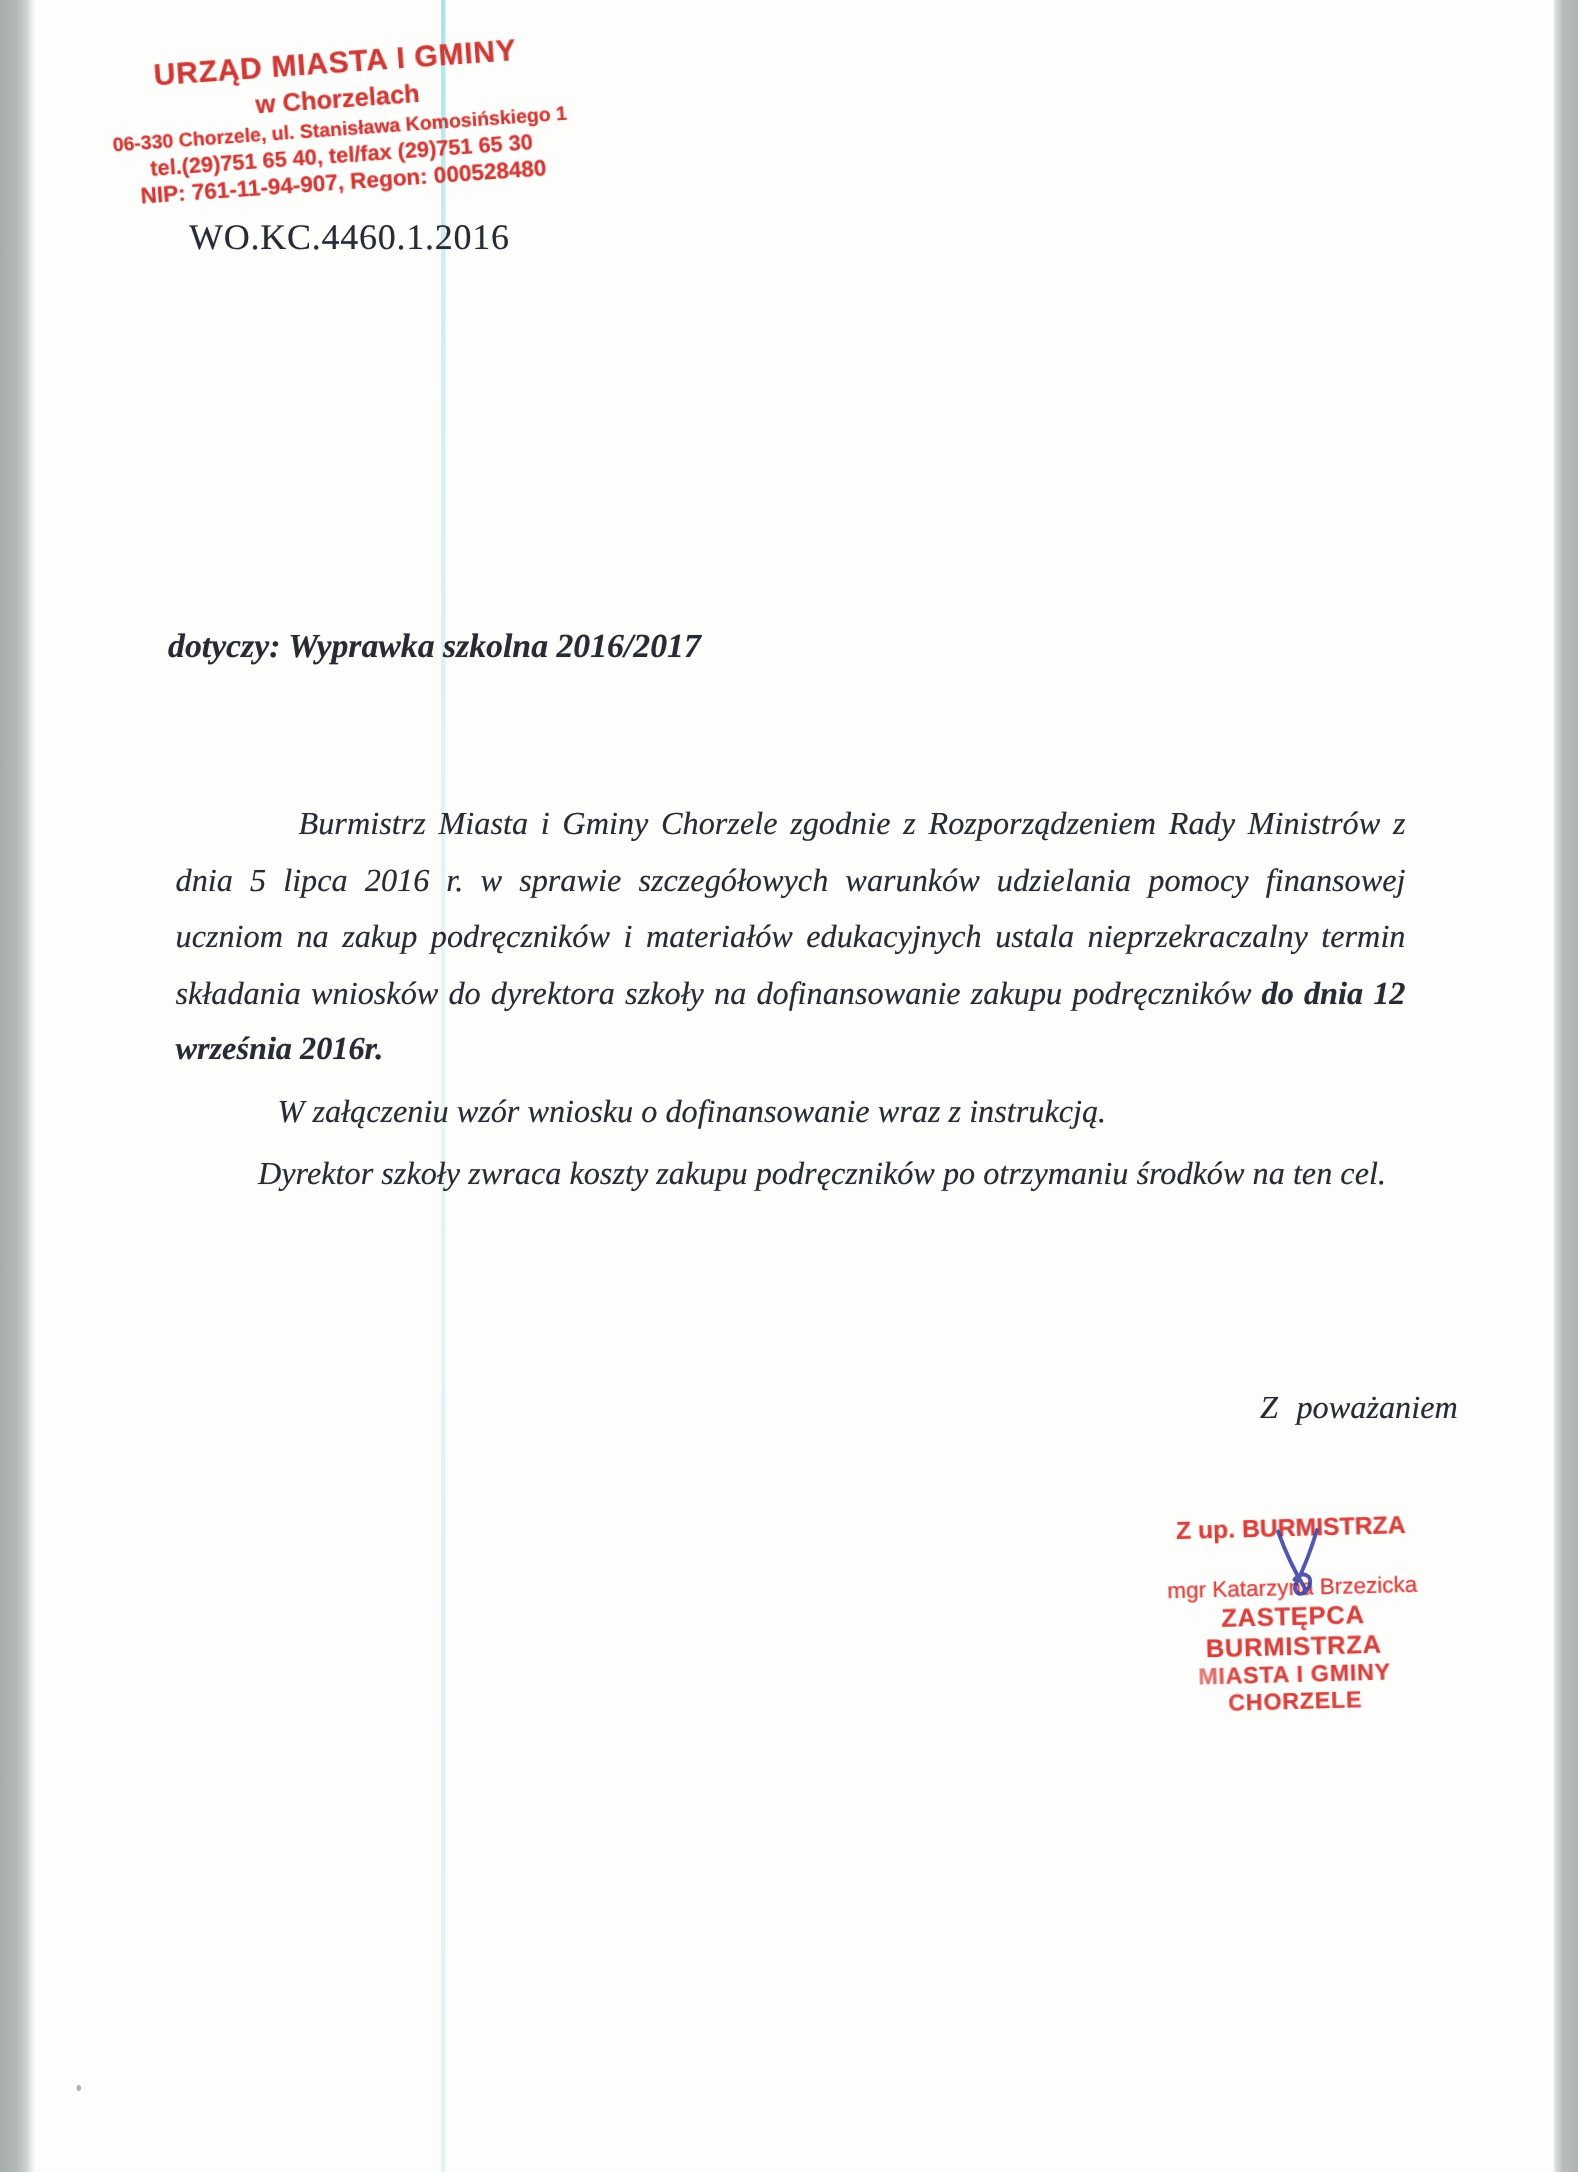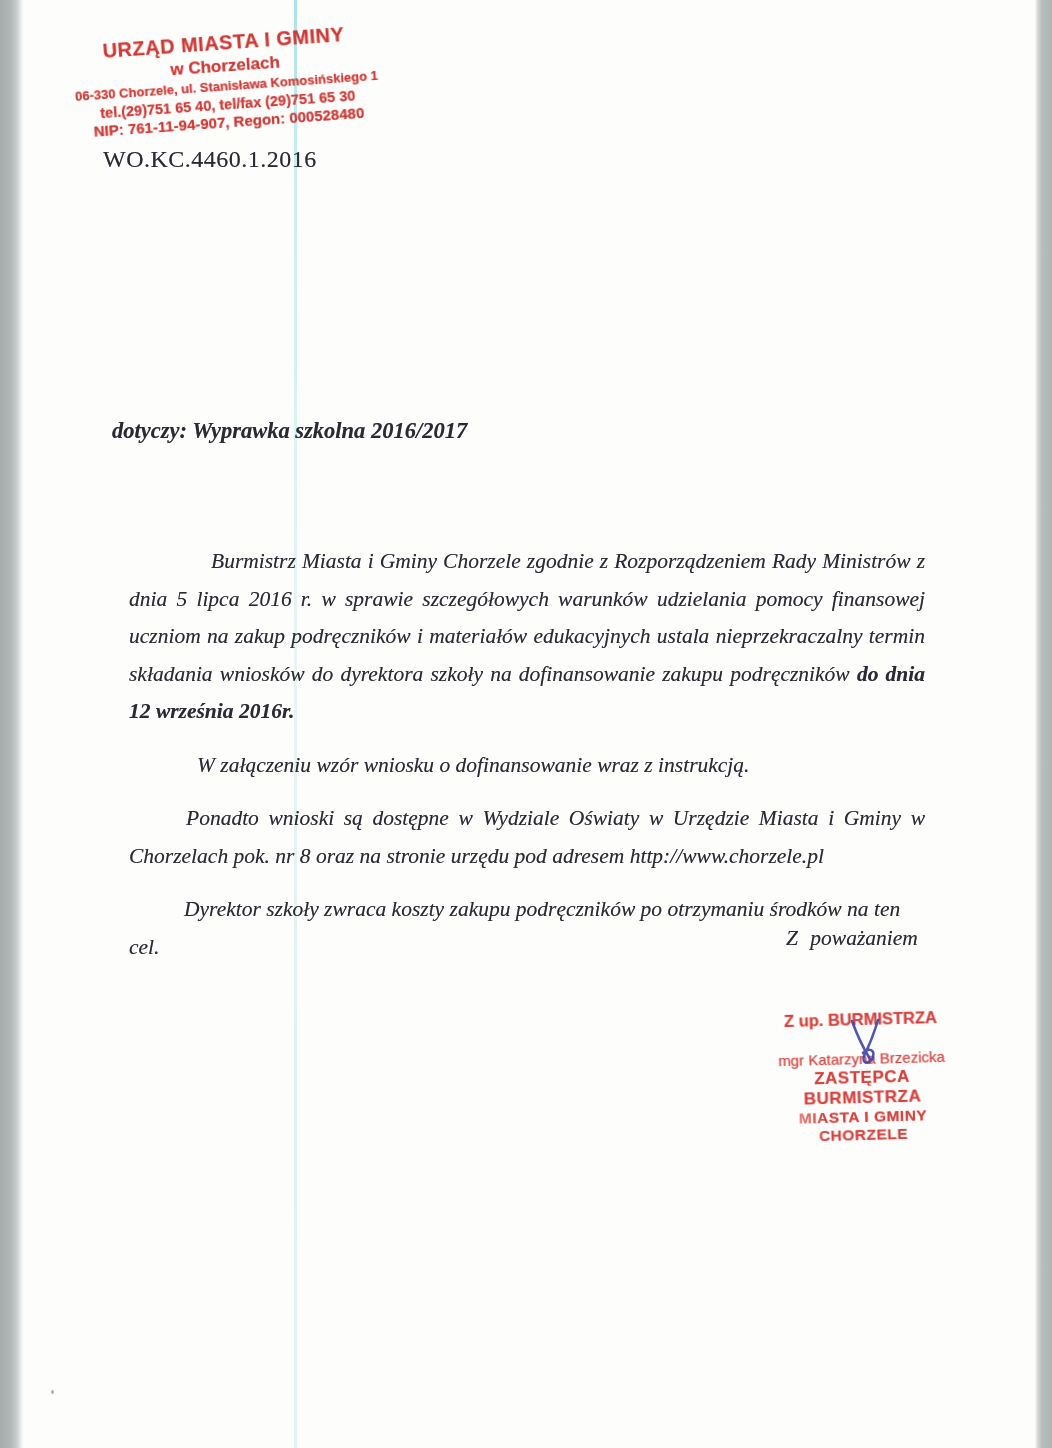--- a/index.html
+++ b/index.html
@@ -47,47 +47,47 @@
     filter: blur(.2px);
     line-height: 1.25;
   }
   .office-stamp .s1 { font-size: 20px; letter-spacing: .5px; }
   .office-stamp .s2 { font-size: 17px; }
   .office-stamp .s3 { font-size: 13px; margin-top: 2px; }
   .office-stamp .s4 { font-size: 14.5px; }
   .office-stamp .s5 { font-size: 15px; }
   
   .ref-number {
-    position: absolute; left: 103px; top: 146px;
+    position: absolute; left: 126px; top: 146px;
     font-size: 24px; letter-spacing: .5px;
     text-shadow: 0 0 .6px rgba(42,42,52,.45);
   }
   .date-line {
     position: absolute; left: 709px; top: 90px;
     font-size: 22px;
     text-shadow: 0 0 .6px rgba(42,42,52,.45);
   }
   .subject-line {
     position: absolute; left: 112px; top: 418px;
     font-size: 22.5px; font-weight: bold; font-style: italic;
     text-shadow: 0 0 .6px rgba(42,42,52,.45);
     font-family: Liberation Serif, serif;
   }
   .body-text {
     position: absolute; left: 113px; top: 527px; width: 828px;
     font-style: italic; font-size: 21.5px; line-height: 37.5px;
     text-shadow: 0 0 .6px rgba(42,42,52,.45);
   }
-  .body-text p { margin: 16px; }
+  .body-text p { margin: 4px; }
   .p-main   { text-align: justify; text-indent: 82px; }
   .p-attach { text-indent: 68px; }
   .p-avail  { text-align: justify; text-indent: 57px; }
   .p-refund { text-indent: 55px; }
   .valediction {
-    position: absolute; left: 786px; top: 926px;
+    position: absolute; left: 840px; top: 926px;
     font-style: italic; font-size: 21.5px; word-spacing: 7px;
     text-shadow: 0 0 .6px rgba(42,42,52,.45);
   }
   
   .sig-stamp {
     position: absolute; left: 760px; top: 1010px; width: 204px;
     transform: rotate(-1.5deg);
     text-align: center;
     color: #d4423e;
     font-family: "Liberation Sans", sans-serif;
@@ -129,21 +129,20 @@
     <div class="s5">NIP: 761-11-94-907, Regon: 000528480</div>
   </div>
 
   <div class="ref-number">WO.KC.4460.1.2016</div>
 
   <div class="subject-line">dotyczy: Wyprawka szkolna 2016/2017</div>
 
   <div class="body-text">
     <p class="p-main"><span>Burmistrz Miasta i Gminy Chorzele zgodnie z Rozporządzeniem Rady Ministrów z dnia 5 lipca 2016 r. w sprawie szczegółowych warunków udzielania pomocy finansowej uczniom na zakup podręczników i materiałów edukacyjnych ustala nieprzekraczalny termin składania wniosków do dyrektora szkoły na dofinansowanie zakupu podręczników </span><b>do dnia 12 września 2016r.</b></p>
     <p class="p-attach">W załączeniu wzór wniosku o dofinansowanie wraz z instrukcją.</p>
-    <p class="p-avail">Ponadto wnioski są dostępne w Wydziale Oświaty w Urzędzie Miasta i Gminy w Chorzelach pok. nr 8 oraz na stronie urzędu pod adresem http://www.chorzele.pl</p>
     <p class="p-refund">Dyrektor szkoły zwraca koszty zakupu podręczników po otrzymaniu środków na ten cel.</p>
   </div>
 
   <div class="valediction">Z  poważaniem</div>
 
   <div class="sig-stamp">
     <div class="g1">Z up. BURMISTRZA</div>
     <div class="g2">mgr Katarzyna Brzezicka</div>
     <div class="g3">ZASTĘPCA BURMISTRZA</div>
     <div class="g4">MIASTA I GMINY CHORZELE</div>

